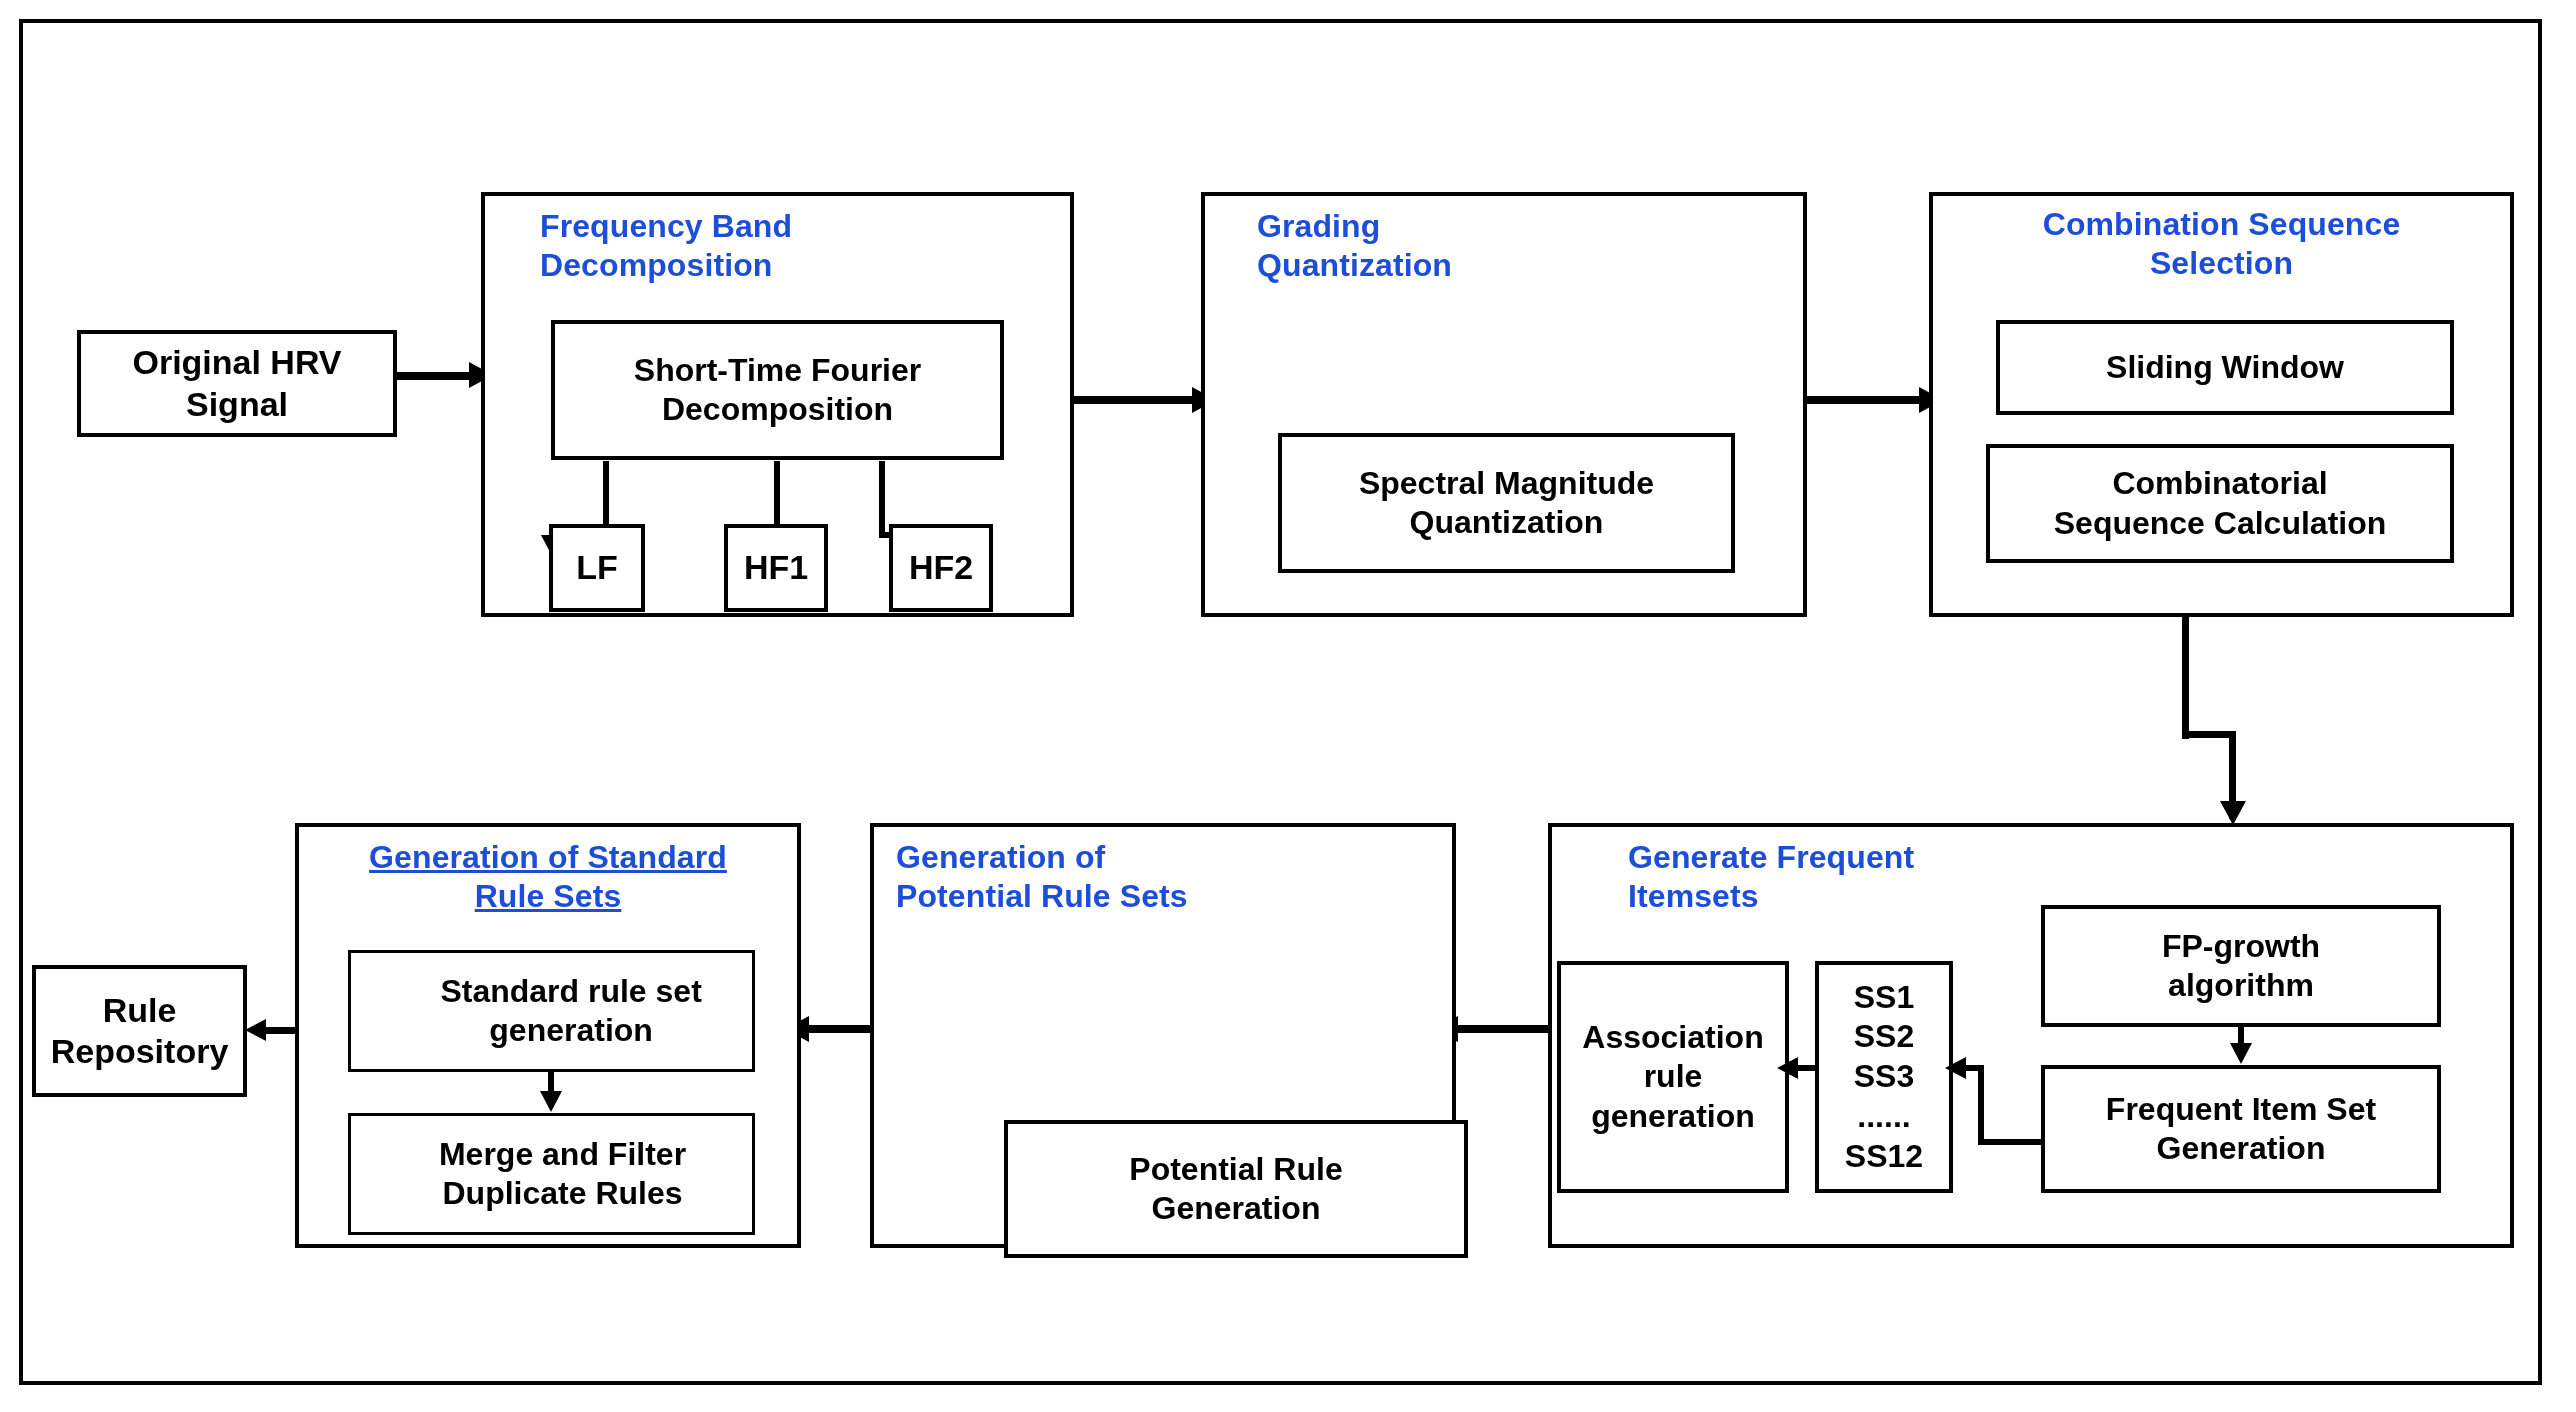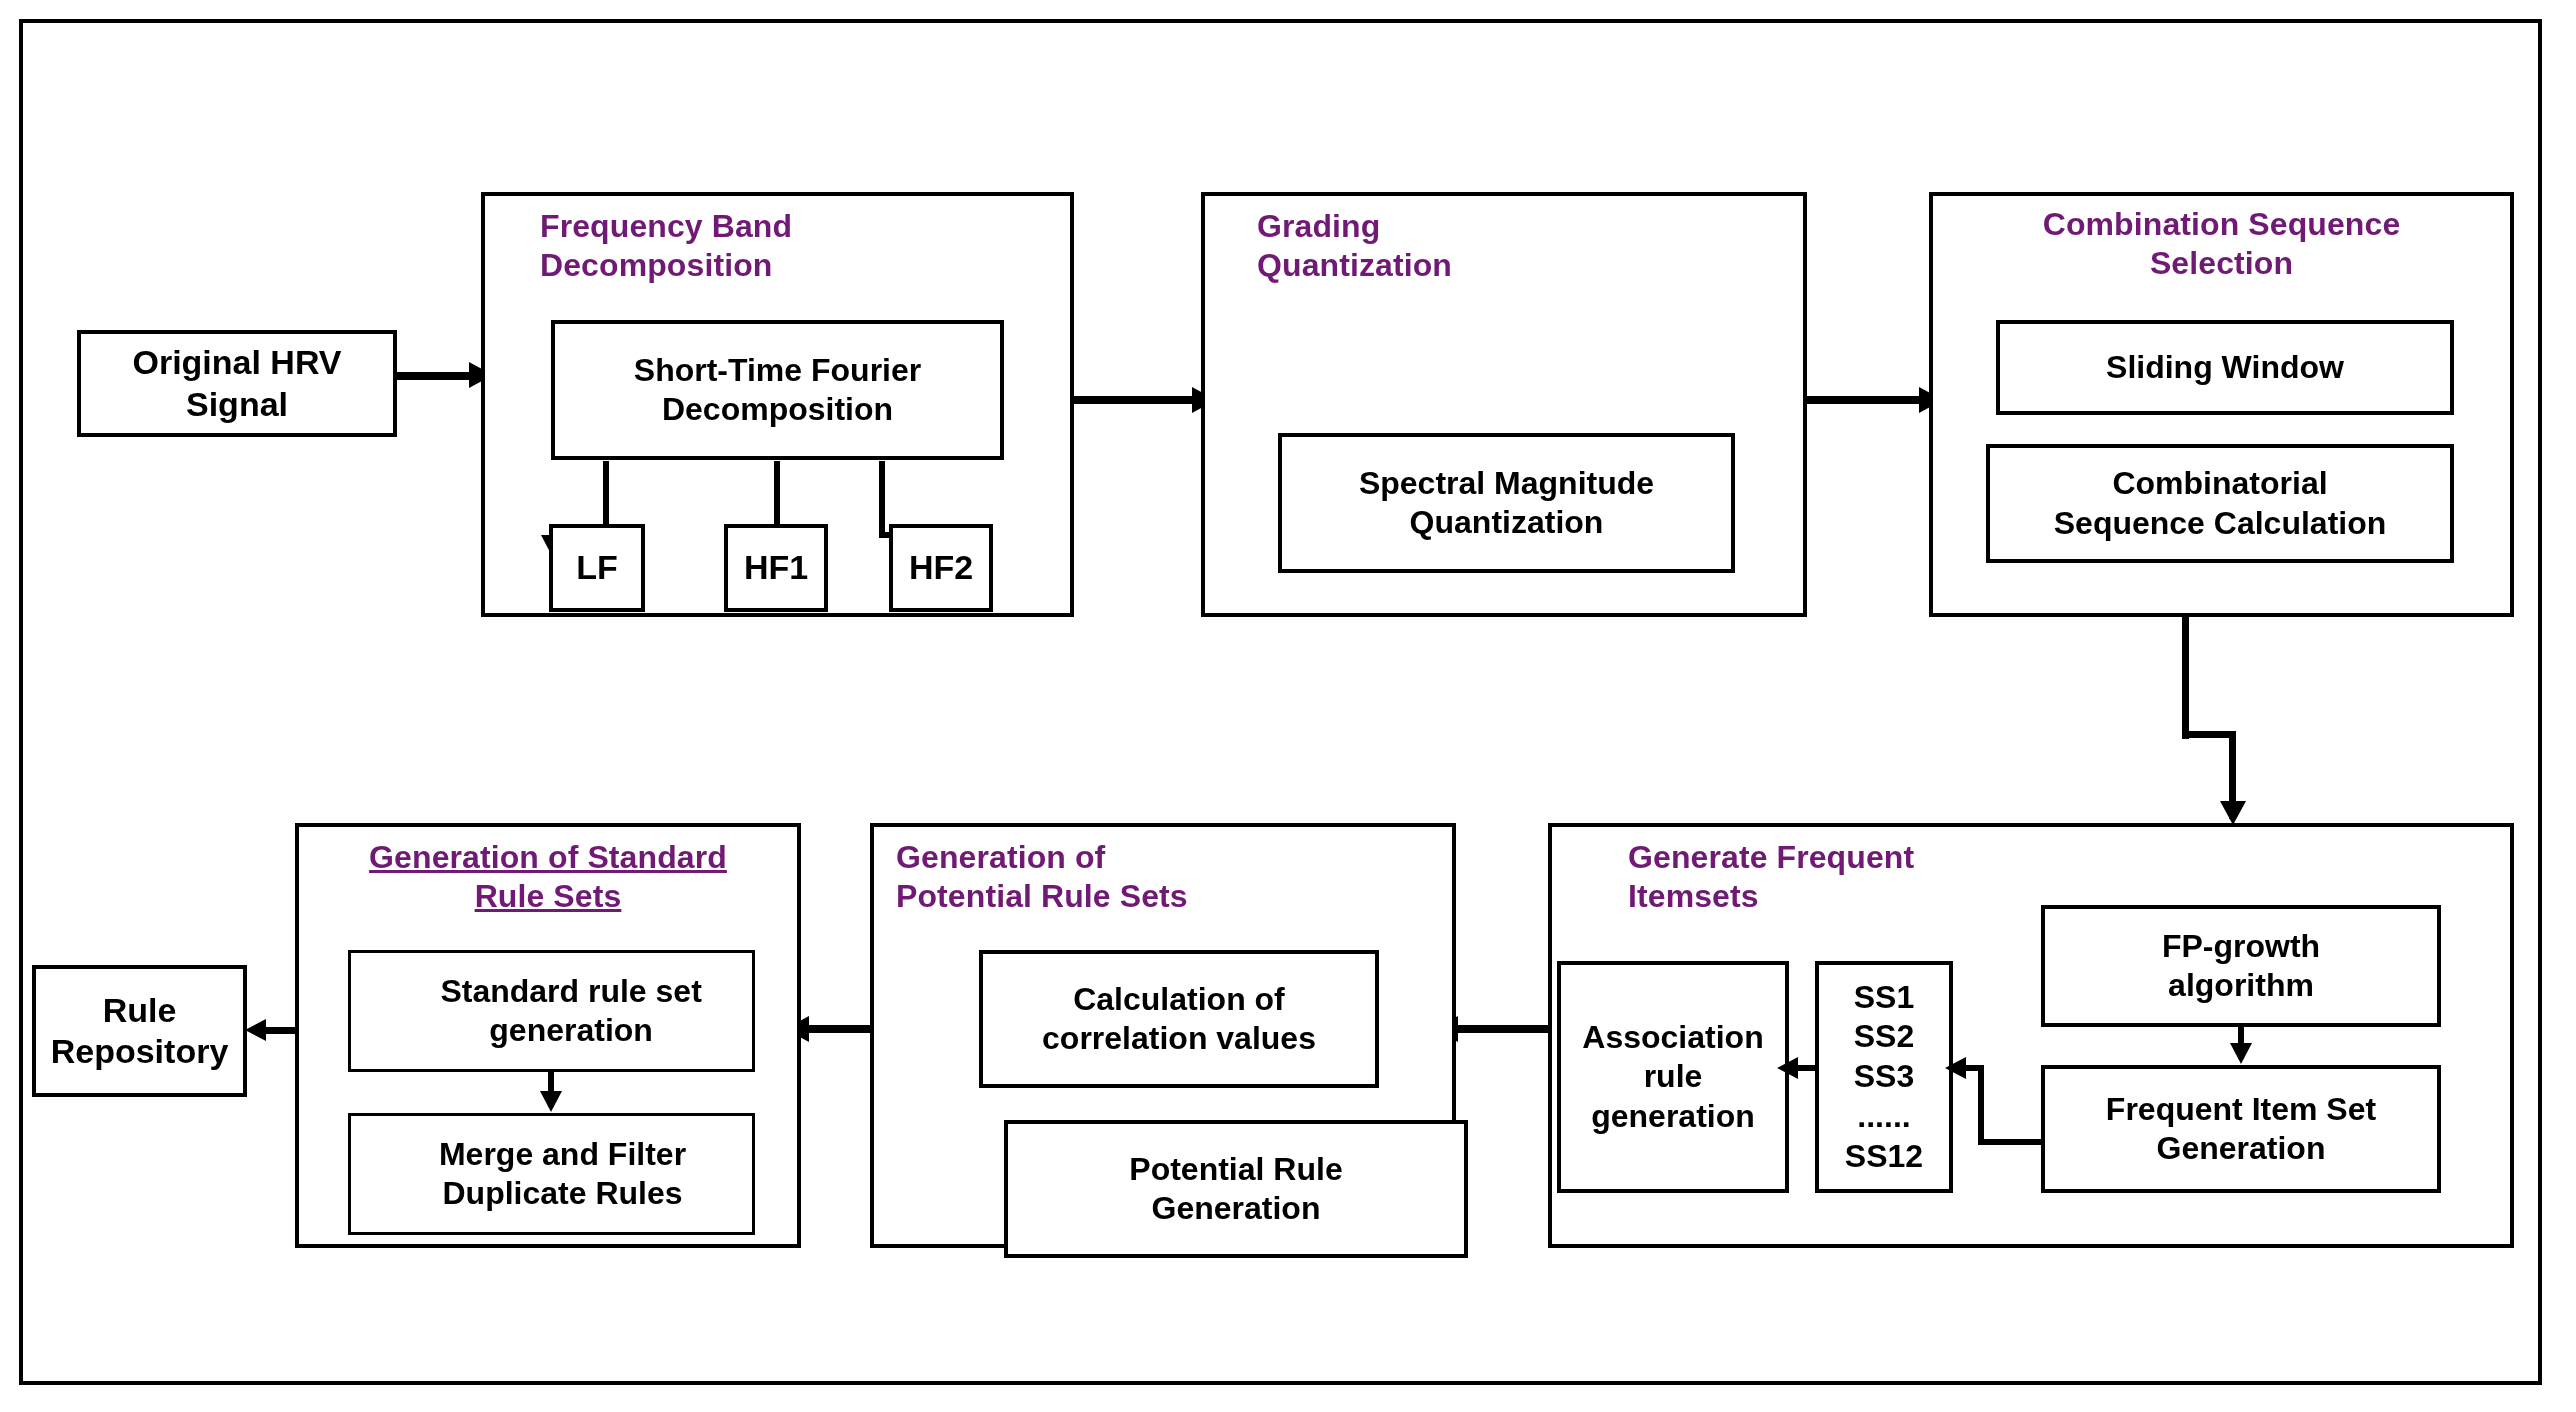--- a/index.html
+++ b/index.html
@@ -28,21 +28,21 @@
     position:absolute;
     box-sizing:border-box;
     border:4.8px solid #000;
     background:#fff;
   }
   .panel-title{
     position:absolute;
     left:0; right:4px;
     text-align:center;
     font-weight:bold;
-    color:#701a75;
+    color:#1d4ed8;
     line-height:1.22;
     letter-spacing:0.1px;
   }
   .box{
     position:absolute;
     box-sizing:border-box;
     border:4px solid #000;
     background:#fff;
     display:flex;
     align-items:center;
@@ -227,24 +227,20 @@
   <div class="arrow sm left" style="left:1945px; top:1057px;"></div>
 
   <div class="ln" style="left:1458px; top:1025px; width:90px; height:8px;"></div>
   <div class="arrow left" style="left:1434px; top:1016px;"></div>
 
   <div class="panel" style="left:870px; top:823px; width:586px; height:425px;"></div>
   <div class="panel-title" style="left:870px; top:838px; width:586px; font-size:32px; text-align:left; padding-left:26px; box-sizing:border-box;">
     <span style="white-space:pre-line;">Generation of
 Potential Rule Sets</span>
   </div>
-  <div class="box" style="left:979px; top:950px; width:400px; height:138px; font-size:32px;">
-    <span style="white-space:pre-line;">Calculation of
-correlation values</span>
-  </div>
   <div class="box" style="left:1004px; top:1120px; width:464px; height:138px; font-size:32px;">
     <span style="white-space:pre-line;">Potential Rule
 Generation</span>
   </div>
 
   <div class="ln" style="left:809px; top:1025px; width:62px; height:8px;"></div>
   <div class="arrow left" style="left:785px; top:1016px;"></div>
 
   <div class="panel" style="left:295px; top:823px; width:506px; height:425px;"></div>
   <div class="panel-title" style="left:295px; top:838px; width:506px; font-size:32px;text-decoration:underline;">

